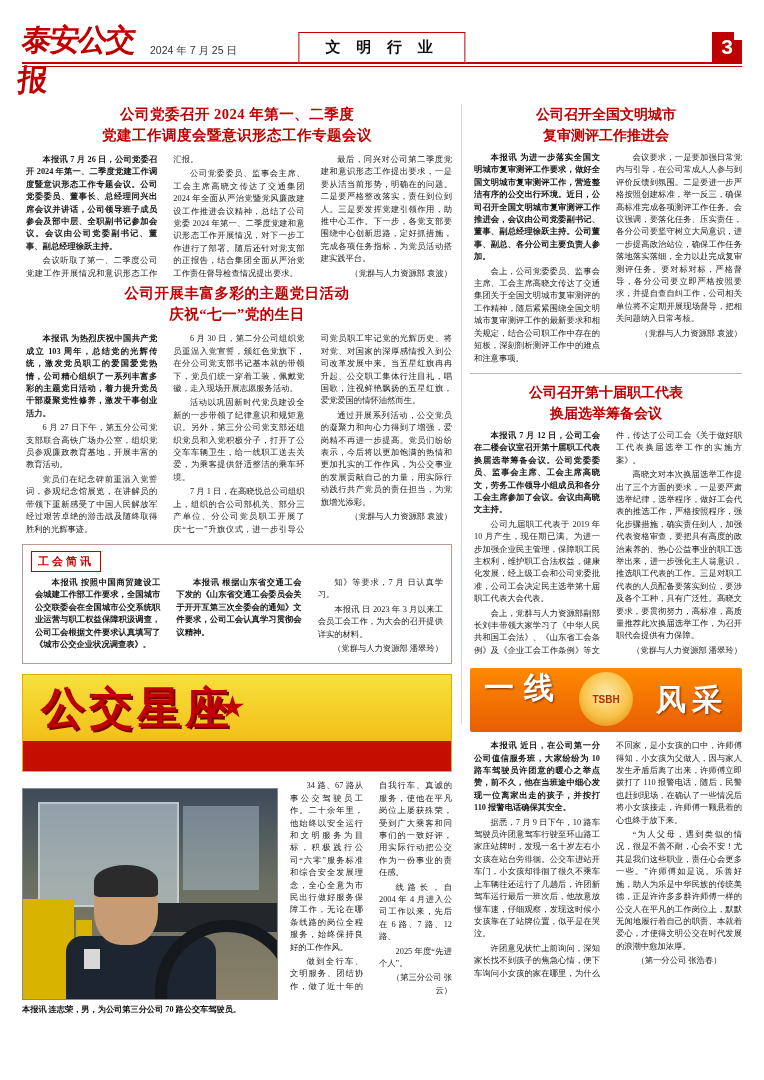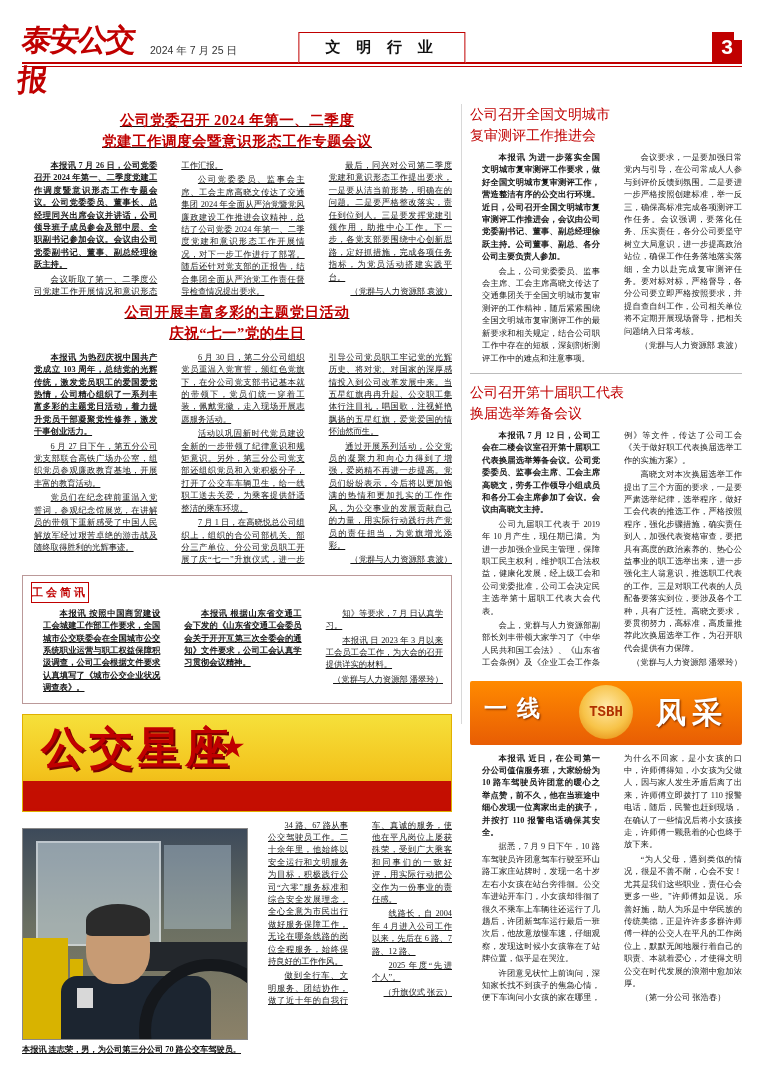--- a/index.html
+++ b/index.html
@@ -31,45 +31,45 @@
   .page-num{
     position:absolute;right:0;top:14px;width:30px;height:30px;background:#c00000;color:#fff;
     font-family:"Liberation Sans", sans-serif;font-weight:bold;font-size:21px;
     display:flex;align-items:center;justify-content:center;
   }
   .page-num .corner{
     position:absolute;right:-1px;top:-1px;width:9px;height:9px;background:#fff;
   }
   
   .content{position:absolute;left:22px;top:86px;width:720px;height:980px;}
-  .col-left{position:absolute;left:0;top:6px;width:430px;text-decoration:underline;}
+  .col-left{position:absolute;left:0;top:0;width:430px;}
   .col-right{position:absolute;left:448px;top:0;width:272px;}
   .vdivide{position:absolute;left:439px;top:0;width:1px;height:620px;background:#d8d8d8;}
 
   h2.headline{
     text-align:center;color:#c00000;font-weight:bold;
     font-size:14.5px;line-height:21px;margin:0 0 8px 0;letter-spacing:.5px;
   }
   .hr-thin{height:1px;background:#bbb;margin:8px 0;}
 
   .cols3{column-count:3;column-gap:12px;column-rule:0;}
   .cols2{column-count:2;column-gap:12px;}
   .body-txt{
     font-size:8.3px;line-height:12.4px;text-align:justify;
     text-justify:inter-ideograph;color:#1a1a1a;
   }
-  .body-txt p{margin:0 0 2px 12px;text-indent:2em;}
+  .body-txt p{margin:0 0 2px 4px;text-indent:2em;}
   .body-txt p.noind{text-indent:0;}
   .lead{font-weight:bold;}
 
   
   .brief-box{border:1px solid #b99;padding:6px 8px 8px 8px;margin-top:8px;position:relative;}
   .brief-title{
     display:inline-block;border:1px solid #c00000;color:#c00000;font-weight:bold;
-    font-size:11px;letter-spacing:3px;padding:2px 0;background:#fff;margin-bottom:5px;
+    font-size:11px;letter-spacing:3px;padding:2px 6px;background:#fff;margin-bottom:5px;
   }
   
   .banner{
     margin-top:10px;height:96px;background:linear-gradient(180deg,#f6e03a 0%,#f3c41d 60%,#eaa80d 100%);
     position:relative;overflow:hidden;border:1px solid #e0b000;padding-left:46px;
   }
   .banner .big{
     position:absolute;left:18px;top:4px;font-size:44px;font-weight:bold;color:#c00000;
     letter-spacing:4px;text-shadow:2px 2px 0 #7a0000;font-family:"Liberation Serif",serif;
   }
@@ -95,34 +95,34 @@
   .photo .rail2{position:absolute;left:21%;top:62%;width:6%;height:38%;background:#d8b300;}
   .photo .driver-head{position:absolute;left:28%;top:38%;width:64px;height:76px;border-radius:46% 46% 42% 42%;background:#c79b74;}
   .photo .driver-hair{position:absolute;left:28%;top:36%;width:64px;height:32px;border-radius:50% 50% 10% 10%;background:#2b2b2b;}
   .photo .driver-body{position:absolute;left:17%;top:70%;width:150px;height:90px;background:#1c2530;border-radius:16px 16px 0 0;}
   .photo .badge{position:absolute;left:24%;top:76%;width:16px;height:20px;background:#d8d8d8;}
   .photo .wheel{position:absolute;left:52%;top:62%;width:120px;height:120px;border-radius:50%;border:12px solid #15181c;}
   .photo .dash{position:absolute;left:40%;top:54%;width:60%;height:14%;background:#23272c;}
   .caption{font-size:8.2px;line-height:12px;margin-top:4px;text-align:justify;}
 
   
-  .rbox-title{text-align:left;color:#c00000;font-weight:normal;font-size:14px;line-height:21px;margin:0 0 6px 0;}
+  .rbox-title{text-align:center;color:#c00000;font-weight:bold;font-size:14px;line-height:21px;margin:0 0 6px 0;}
   .yixian{
     margin-top:10px;height:64px;background:linear-gradient(180deg,#ff8a00 0%,#e85d04 100%);
     position:relative;border-radius:2px;overflow:hidden;
   }
-  .yixian .t1{position:absolute;left:14px;top:12px;font-size:23px;font-weight:bold;color:#fff;letter-spacing:10px;text-shadow:1px 1px 2px #7a2b00;}
+  .yixian .t1{position:absolute;left:14px;top:0;font-size:30px;font-weight:bold;color:#fff;letter-spacing:10px;text-shadow:1px 1px 2px #7a2b00;}
   .yixian .t2{position:absolute;right:14px;top:12px;font-size:30px;font-weight:bold;color:#fff;letter-spacing:6px;text-shadow:1px 1px 2px #7a2b00;}
   .yixian .emblem{
     position:absolute;left:50%;top:4px;transform:translateX(-50%);
     width:54px;height:54px;border-radius:50%;
     background:radial-gradient(circle at 50% 40%,#ffe9a8 0%,#f7c348 55%,#e07a00 100%);
     display:flex;align-items:center;justify-content:center;
   }
-  .yixian .emblem span{font-size:14px;font-weight:bold;color:#b03000;font-family:Liberation Mono, monospace;}
+  .yixian .emblem span{font-size:10px;font-weight:bold;color:#b03000;font-family:Liberation Sans, sans-serif;}
 </style>
 </head>
 <body>
 
 <div class="page">
 
   <div class="masthead">
     <div class="logo">泰安公交报</div>
     <div class="rule-top"></div>
     <div class="rule-top2"></div>
@@ -179,42 +179,42 @@
         </div>
       </div>
 
       <div class="banner">
         <div class="big">公交星座</div>
         <div class="star">★</div>
         <div class="subbar"></div>
       </div>
 
       <div style="display:flex;gap:10px;margin-top:8px;">
-        <div style="width:224px;">
+        <div style="width:254px;">
           <div class="photo">
             <div class="win"></div>
             <div class="win2"></div>
             <div class="dash"></div>
             <div class="rail"></div>
             <div class="rail2"></div>
             <div class="driver-body"></div>
             <div class="driver-head"></div>
             <div class="driver-hair"></div>
             <div class="badge"></div>
             <div class="wheel"></div>
           </div>
           <div class="caption lead">本报讯 连志荣，男，为公司第三分公司 70 路公交车驾驶员。</div>
         </div>
         <div style="flex:1;">
           <div class="body-txt cols2">
             <p>34 路、67 路从事公交驾驶员工作。二十余年里，他始终以安全运行和文明服务为目标，积极践行公司“六零”服务标准和综合安全发展理念，全心全意为市民出行做好服务保障工作，无论在哪条线路的岗位全程服务，始终保持良好的工作作风。</p>
             <p>做到全行车、文明服务、团结协作，做了近十年的自我行车、真诚的服务，使他在平凡岗位上屡获殊荣，受到广大乘客和同事们的一致好评，用实际行动把公交作为一份事业的责任感。</p>
             <p>线路长，自 2004 年 4 月进入公司工作以来，先后在 6 路、7 路、12 路、</p>
             <p>2025 年度“先进个人”。</p>
-            <p class="noind" style="text-align:right">（升旗仪式 张云）</p>
+            <p class="noind" style="text-align:right">（第三分公司 张云）</p>
           </div>
         </div>
       </div>
     </div>
 
     <div class="col-right">
 
       <h2 class="rbox-title">
         <span>公司召开全国文明城市</span><br>
         <span>复审测评工作推进会</span>

